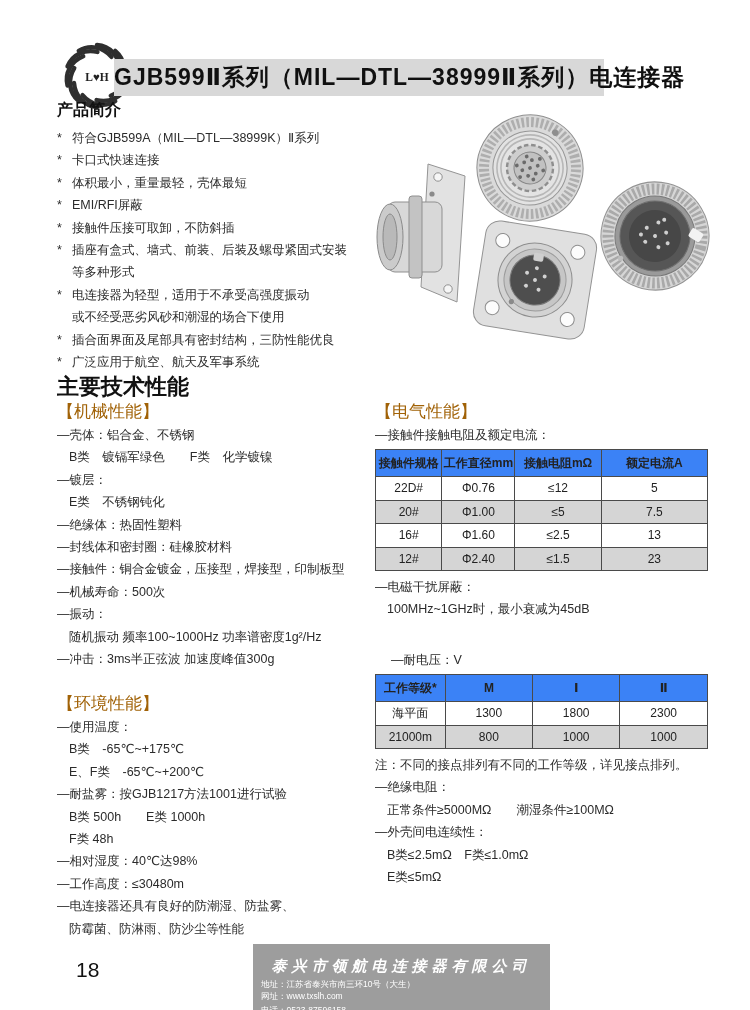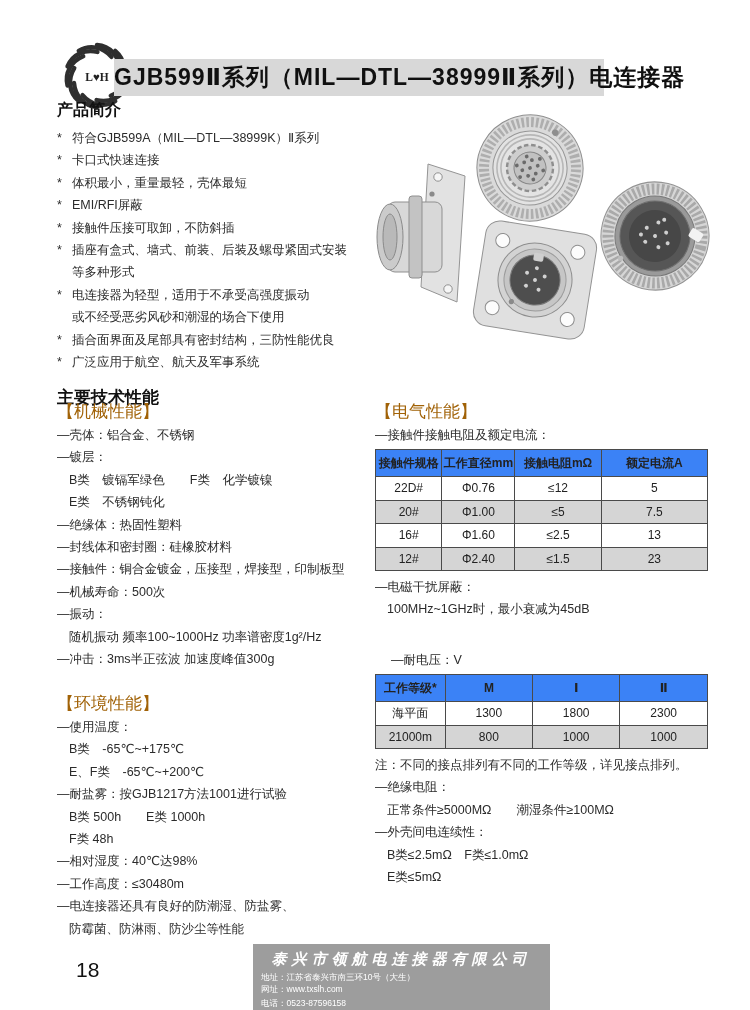--- a/index.html
+++ b/index.html
@@ -11,21 +11,21 @@
   
   .logo{position:absolute;left:53px;top:38px;width:88px;height:72px;}
   .title-bar{
     position:absolute;left:114px;top:59px;width:490px;height:37px;
     background:#d8d8d8;display:flex;align-items:center;
   }
   .title-bar .t{font-size:23px;font-weight:bold;color:#101010;letter-spacing:1px;white-space:nowrap;}
   
   .h1{position:absolute;font-size:16px;font-weight:bold;color:#111;}
   #intro-heading{left:57px;top:100px;}
-  #tech-heading{left:57px;top:386px;font-size:17px;}
+  #tech-heading{left:57px;top:372px;font-size:22px;}
   
   .bullets{position:absolute;left:57px;top:127px;width:330px;}
   .bullet{display:flex;font-size:12.5px;line-height:22.4px;color:#2b2b2b;}
   .bullet .mark{width:15px;flex:none;color:#2b2b2b;}
   .bullet .txt{white-space:pre-line;}
   
   #photos{position:absolute;left:368px;top:106px;width:348px;height:237px;}
   
   .col{position:absolute;font-size:12.5px;line-height:22.4px;color:#2b2b2b;}
   #mech{left:57px;top:400px;width:335px;}
@@ -43,21 +43,21 @@
   thead th{background:#3b82f6;height:26px;font-weight:bold;}
   tr.alt td{background:#d5d5d5;}
   .gap-top{margin-top:28px;margin-left:16px;}
   
   #page-num{position:absolute;left:76px;top:958px;font-size:21px;color:#111;}
   #footer-box{
     position:absolute;left:253px;top:944px;width:297px;height:66px;
     background:#9d9d9d;color:#ffffff;overflow:hidden;
   }
   #footer-box .company{
-    text-align:center;margin-top:6px;font-size:15px;font-weight:bold;
+    text-align:center;margin-top:13px;font-size:15px;font-weight:bold;
     letter-spacing:5px;font-style:italic;white-space:nowrap;
     font-family:"Liberation Serif","DejaVu Serif",serif;
   }
   .finfo{display:flex;justify-content:space-between;padding:2px 8px 0 8px;font-size:8.5px;line-height:12px;flex-direction:column;}
   .finfo span{white-space:nowrap;}
 </style>
 </head>
 <body>
 
 <div class="logo">
@@ -210,22 +210,22 @@
       <circle cx="259" cy="160" r="2.6" fill="#bdbdbd"></circle>
     </g>
   </svg>
 </div>
 
 <div id="tech-heading" class="h1">主要技术性能</div>
 
 <div id="mech" class="col">
   <div class="bh">【机械性能】</div>
   <div class="tline">—壳体：铝合金、不锈钢</div>
+  <div class="tline ind">B类　镀镉军绿色　　F类　化学镀镍</div>
   <div class="tline">—镀层：</div>
-  <div class="tline ind">B类　镀镉军绿色　　F类　化学镀镍</div>
   <div class="tline ind">E类　不锈钢钝化</div>
   <div class="tline">—绝缘体：热固性塑料</div>
   <div class="tline">—封线体和密封圈：硅橡胶材料</div>
   <div class="tline">—接触件：铜合金镀金，压接型，焊接型，印制板型</div>
   <div class="tline">—机械寿命：500次</div>
   <div class="tline">—振动：</div>
   <div class="tline ind">随机振动 频率100~1000Hz 功率谱密度1g²/Hz</div>
   <div class="tline">—冲击：3ms半正弦波 加速度峰值300g</div>
 </div>
 

